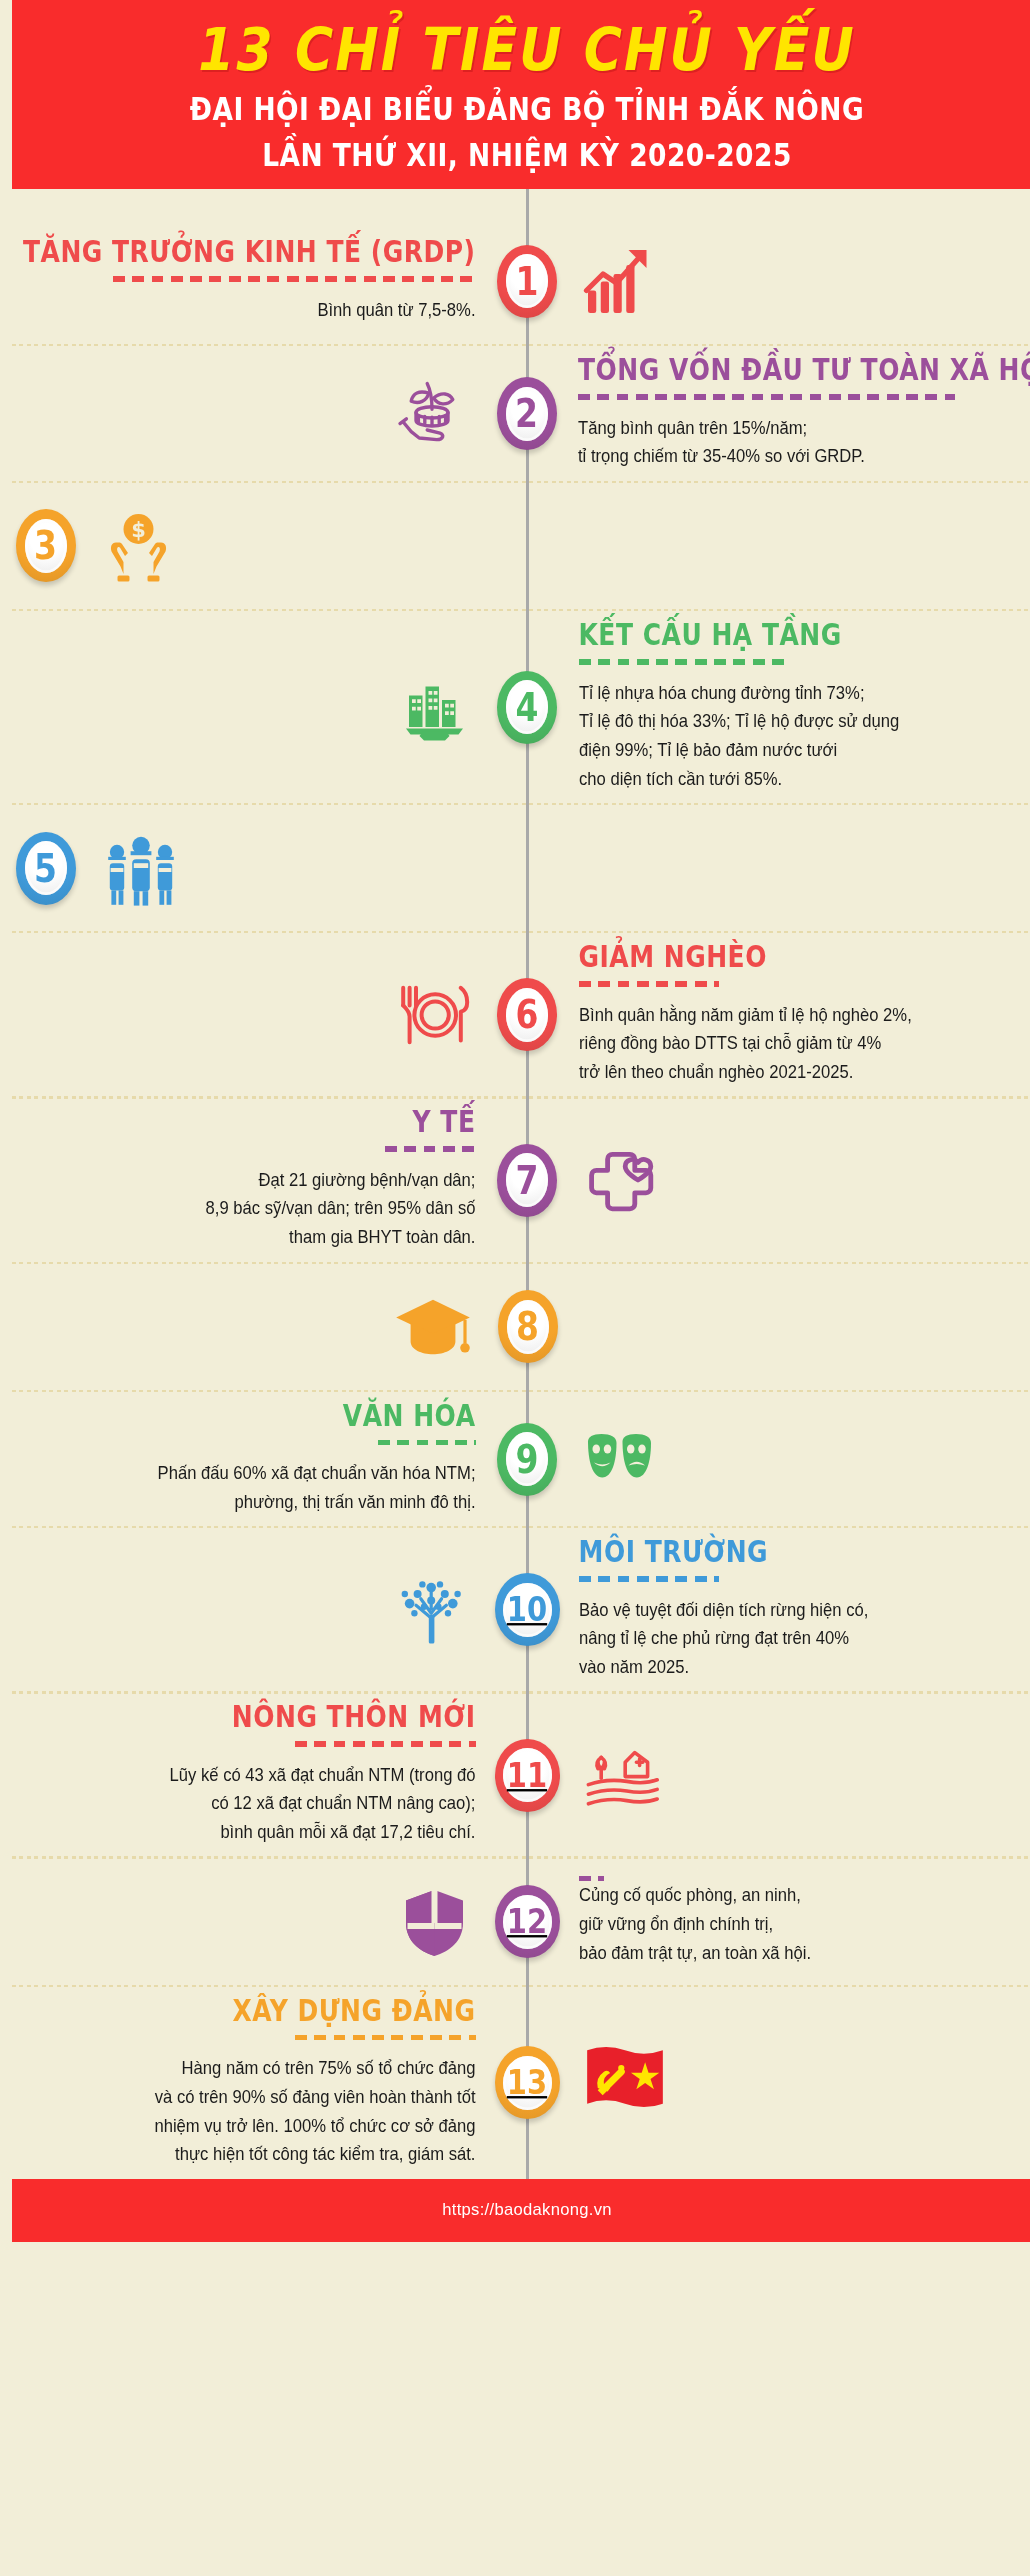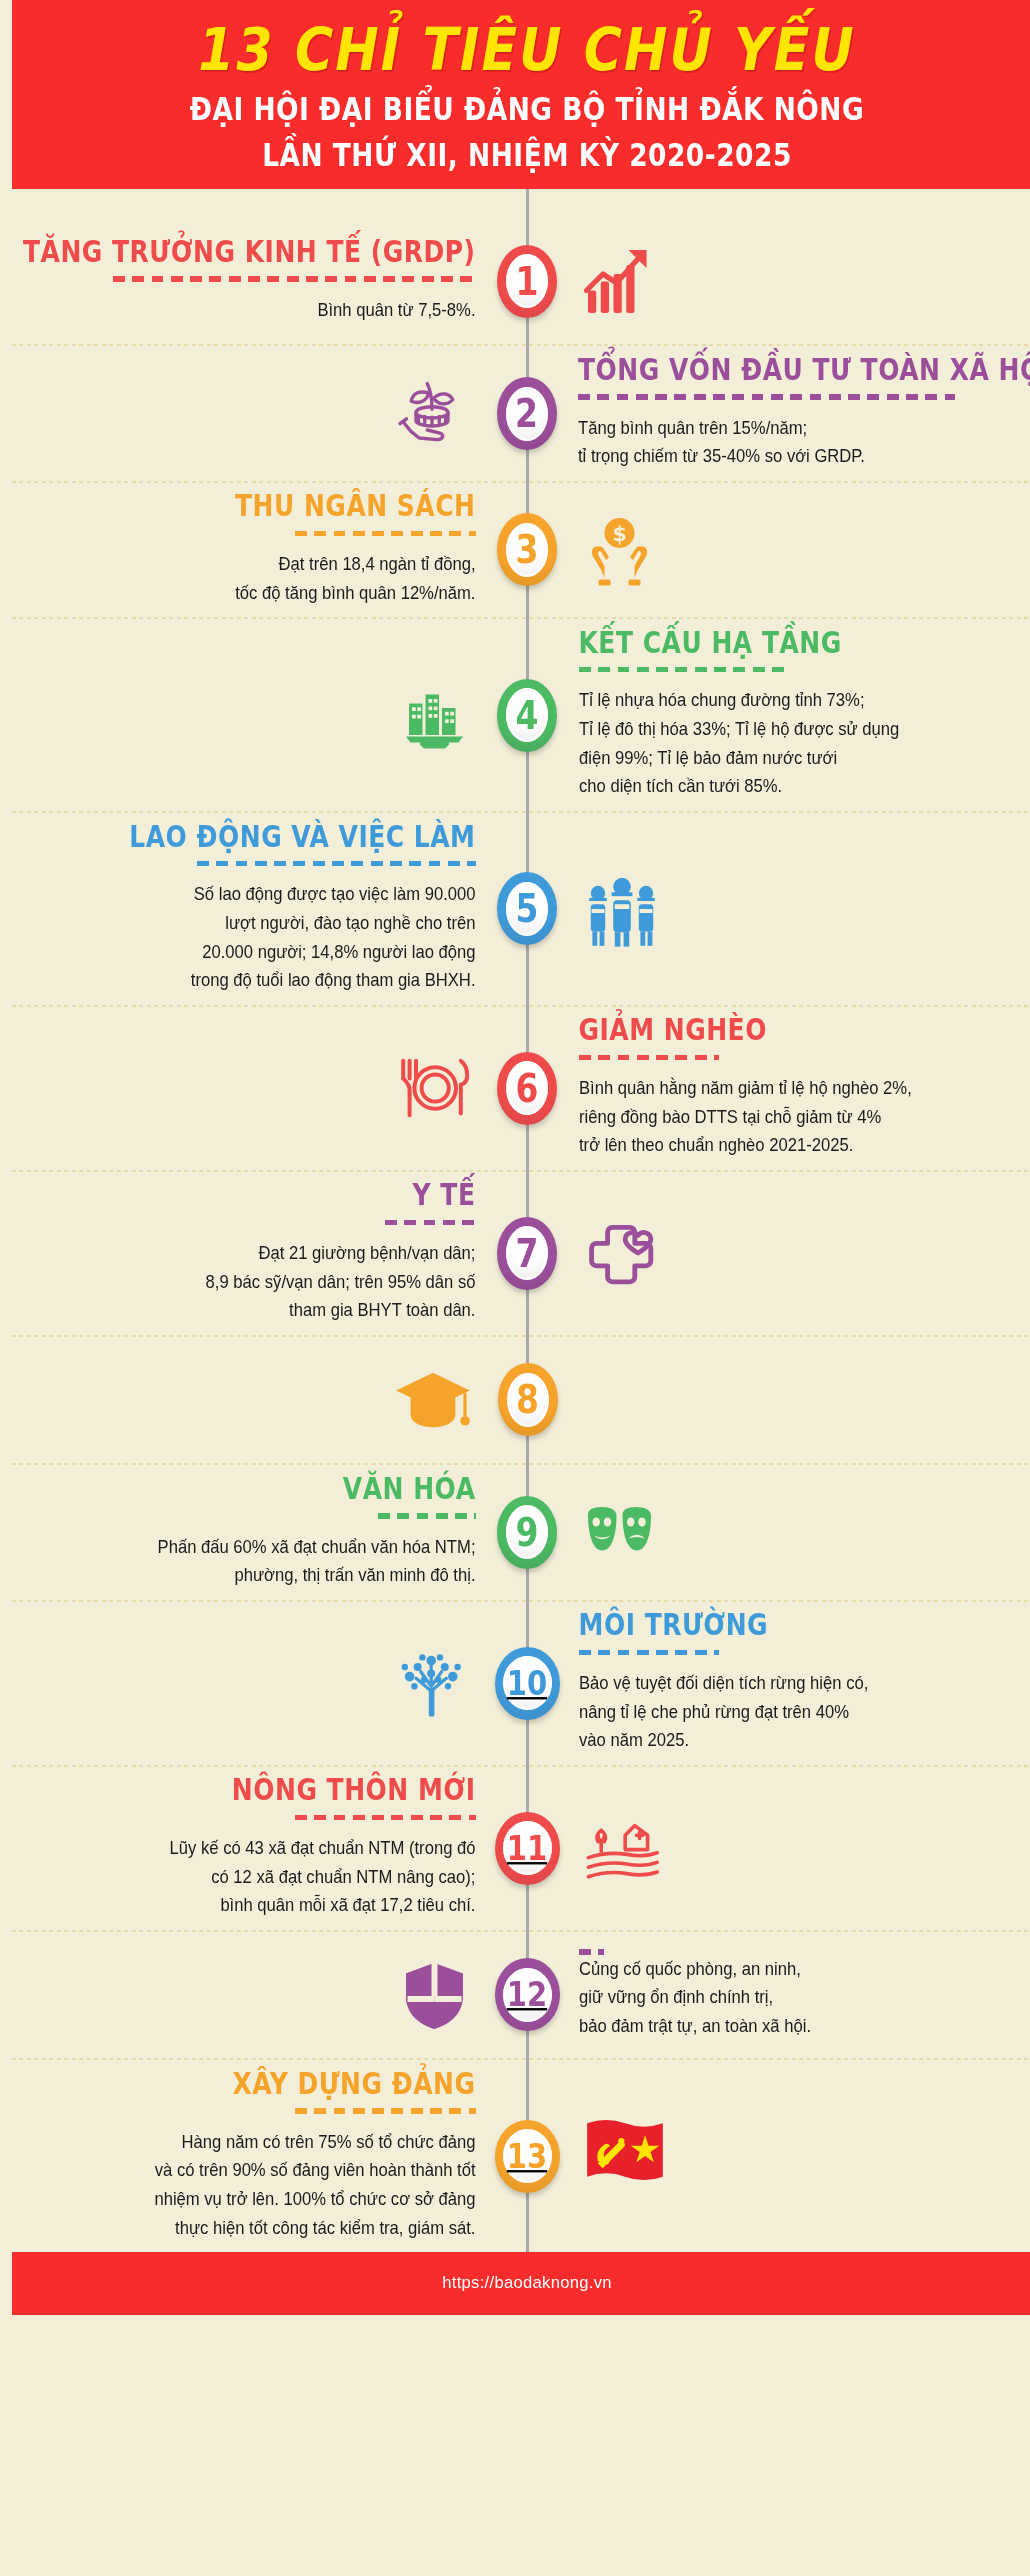--- a/index.html
+++ b/index.html
@@ -235,24 +235,20 @@
             </div>
           </div>
         </div>
         <div class="side text"><div class="cat-title" style="color: rgb(155, 79, 155);">TỔNG VỐN ĐẦU TƯ TOÀN XÃ HỘI</div><div class="dash" style="background-image: repeating-linear-gradient(to right, rgb(155, 79, 155) 0px, rgb(155, 79, 155) 11.8px, transparent 11.8px, transparent 19.3px); width: 377px;"></div><div class="desc">
             <div>Tăng bình quân trên 15%/năm;</div>
             <div>tỉ trọng chiếm từ 35-40% so với GRDP.</div>
           </div></div>
       </div>
       <div class="sep"></div>
       <div class="row left-text">
-        <div class="side text"><div class="cat-title" style="color: rgb(245, 163, 42);">THU NGÂN SÁCH</div><div class="dash" style="background-image: repeating-linear-gradient(to right, rgb(245, 163, 42) 0px, rgb(245, 163, 42) 11.8px, transparent 11.8px, transparent 19.3px); width: 181px;"></div><div class="desc">
-            <div>Đạt trên 18,4 ngàn tỉ đồng,</div>
-            <div>tốc độ tăng bình quân 12%/năm.</div>
-          </div></div>
         <div class="badge-wrap">
           <div class="badge" style="background: radial-gradient(circle at 50% 30%, rgb(245, 163, 42) 55%, rgba(0, 0, 0, 0.22) 160%), rgb(245, 163, 42);">
             <div class="inner">
               <span class="num" style="color: rgb(245, 163, 42);">3</span>
             </div>
           </div>
         </div>
         <div class="side icon"><svg class="icon-svg" width="75" height="75" viewBox="0 0 100 100">
             <g fill="#f5a32a">
               <circle cx="50" cy="28" r="20"></circle>
@@ -298,26 +294,20 @@
         </div>
         <div class="side text"><div class="cat-title" style="color: rgb(76, 185, 99);">KẾT CẤU HẠ TẦNG</div><div class="dash" style="background-image: repeating-linear-gradient(to right, rgb(76, 185, 99) 0px, rgb(76, 185, 99) 11.8px, transparent 11.8px, transparent 19.3px); width: 209px;"></div><div class="desc">
             <div>Tỉ lệ nhựa hóa chung đường tỉnh 73%;</div>
             <div>Tỉ lệ đô thị hóa 33%; Tỉ lệ hộ được sử dụng</div>
             <div>điện 99%; Tỉ lệ bảo đảm nước tưới</div>
             <div>cho diện tích cần tưới 85%.</div>
           </div></div>
       </div>
       <div class="sep"></div>
       <div class="row left-text">
-        <div class="side text"><div class="cat-title" style="color: rgb(63, 154, 217);">LAO ĐỘNG VÀ VIỆC LÀM</div><div class="dash" style="background-image: repeating-linear-gradient(to right, rgb(63, 154, 217) 0px, rgb(63, 154, 217) 11.8px, transparent 11.8px, transparent 19.3px); width: 279px;"></div><div class="desc">
-            <div>Số lao động được tạo việc làm 90.000</div>
-            <div>lượt người, đào tạo nghề cho trên</div>
-            <div>20.000 người; 14,8% người lao động</div>
-            <div>trong độ tuổi lao động tham gia BHXH.</div>
-          </div></div>
         <div class="badge-wrap">
           <div class="badge" style="background: radial-gradient(circle at 50% 30%, rgb(63, 154, 217) 55%, rgba(0, 0, 0, 0.22) 160%), rgb(63, 154, 217);">
             <div class="inner">
               <span class="num" style="color: rgb(63, 154, 217);">5</span>
             </div>
           </div>
         </div>
         <div class="side icon"><svg class="icon-svg" width="80" height="80" viewBox="0 0 100 100">
             <g fill="#3f9ad9">
               <circle cx="20" cy="30" r="9"></circle>

